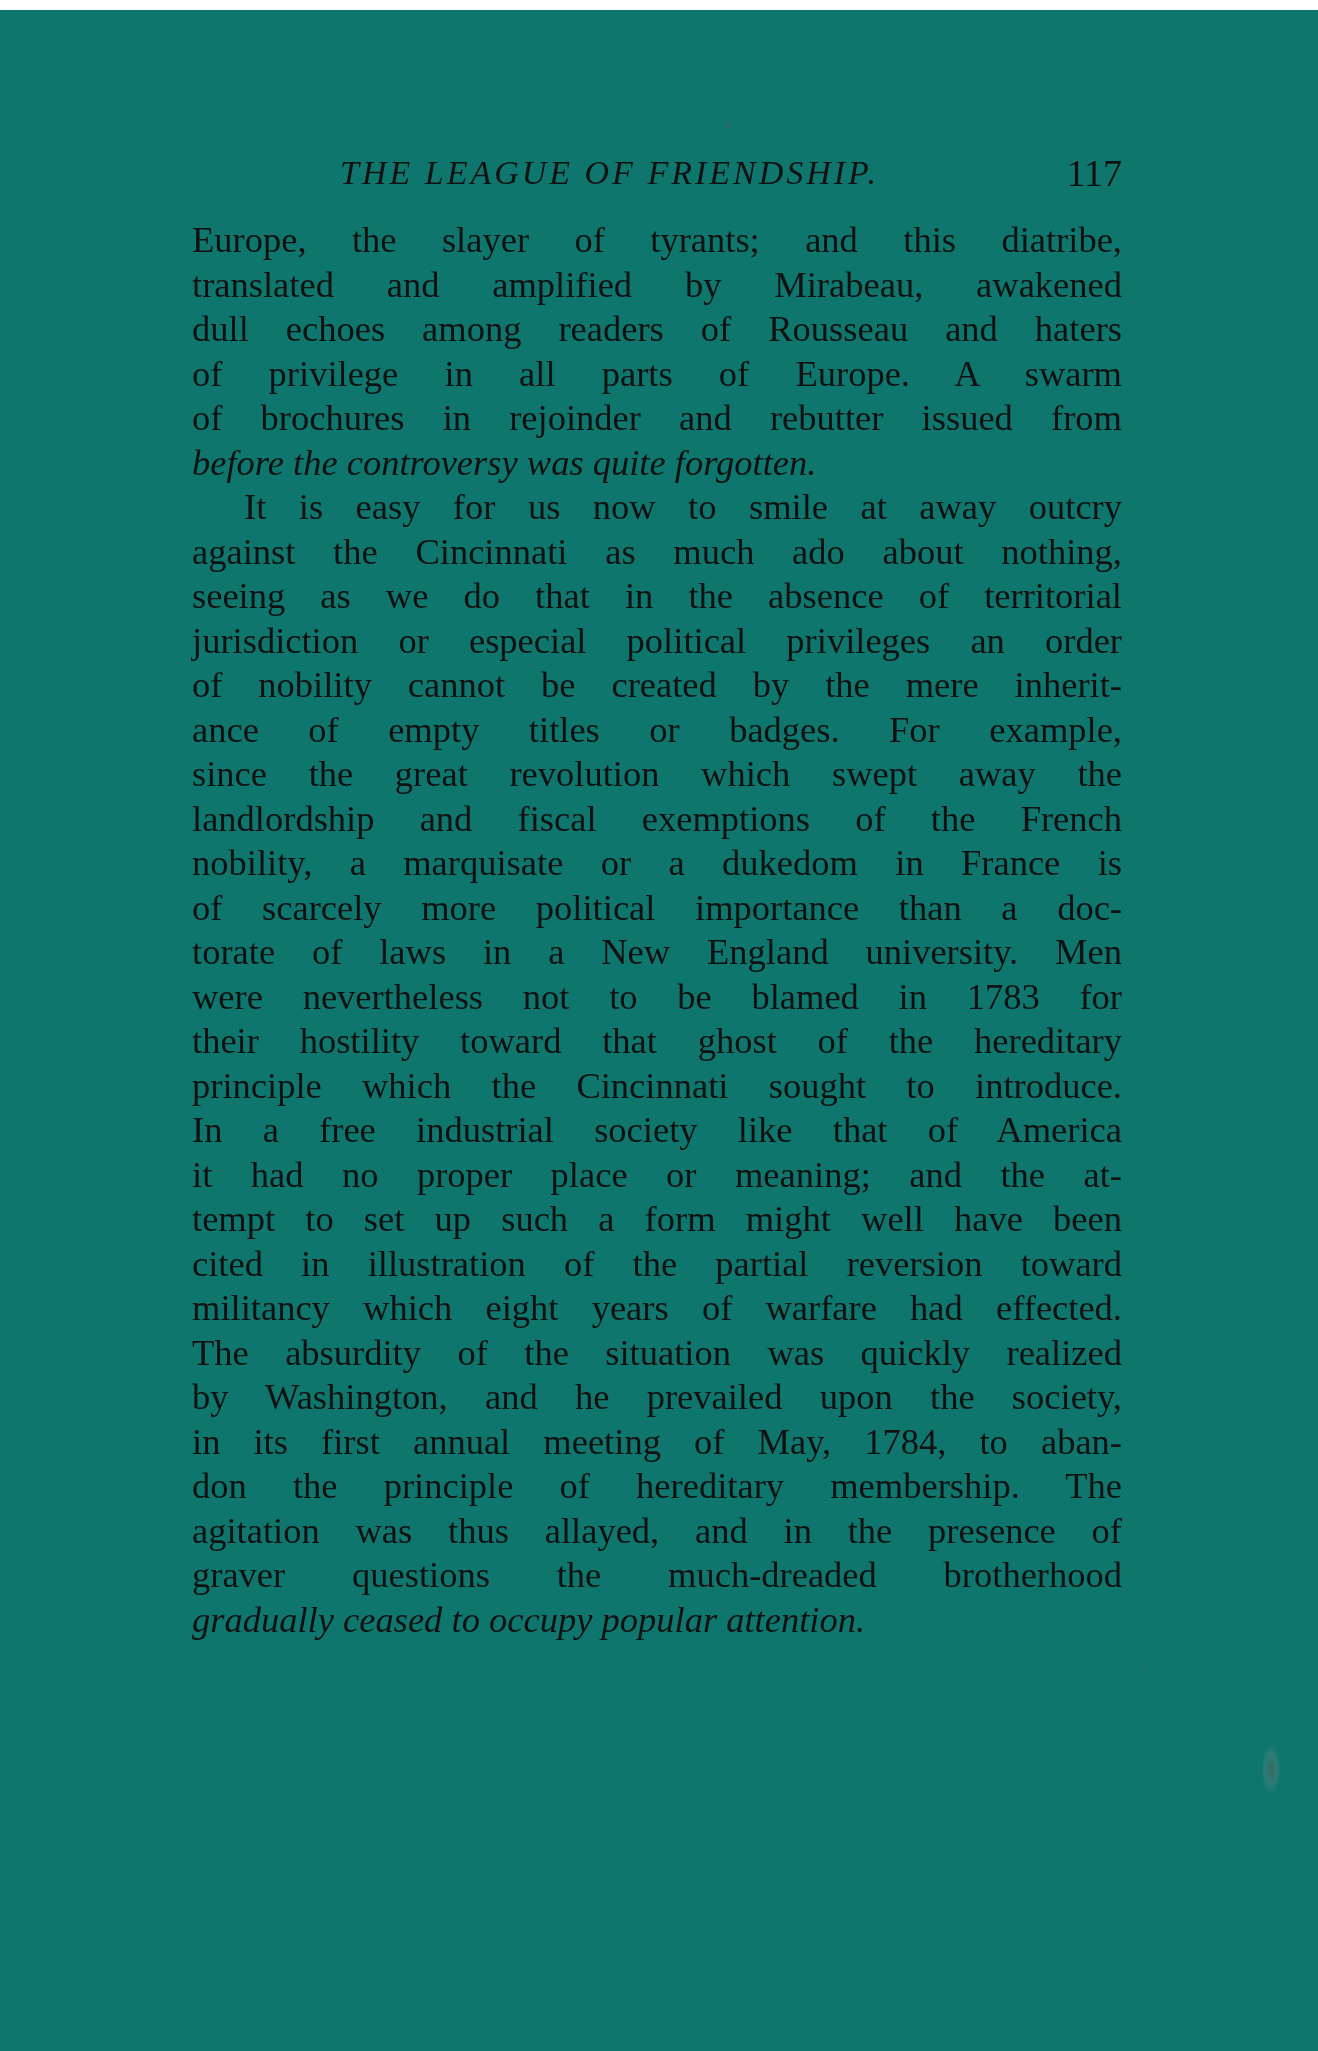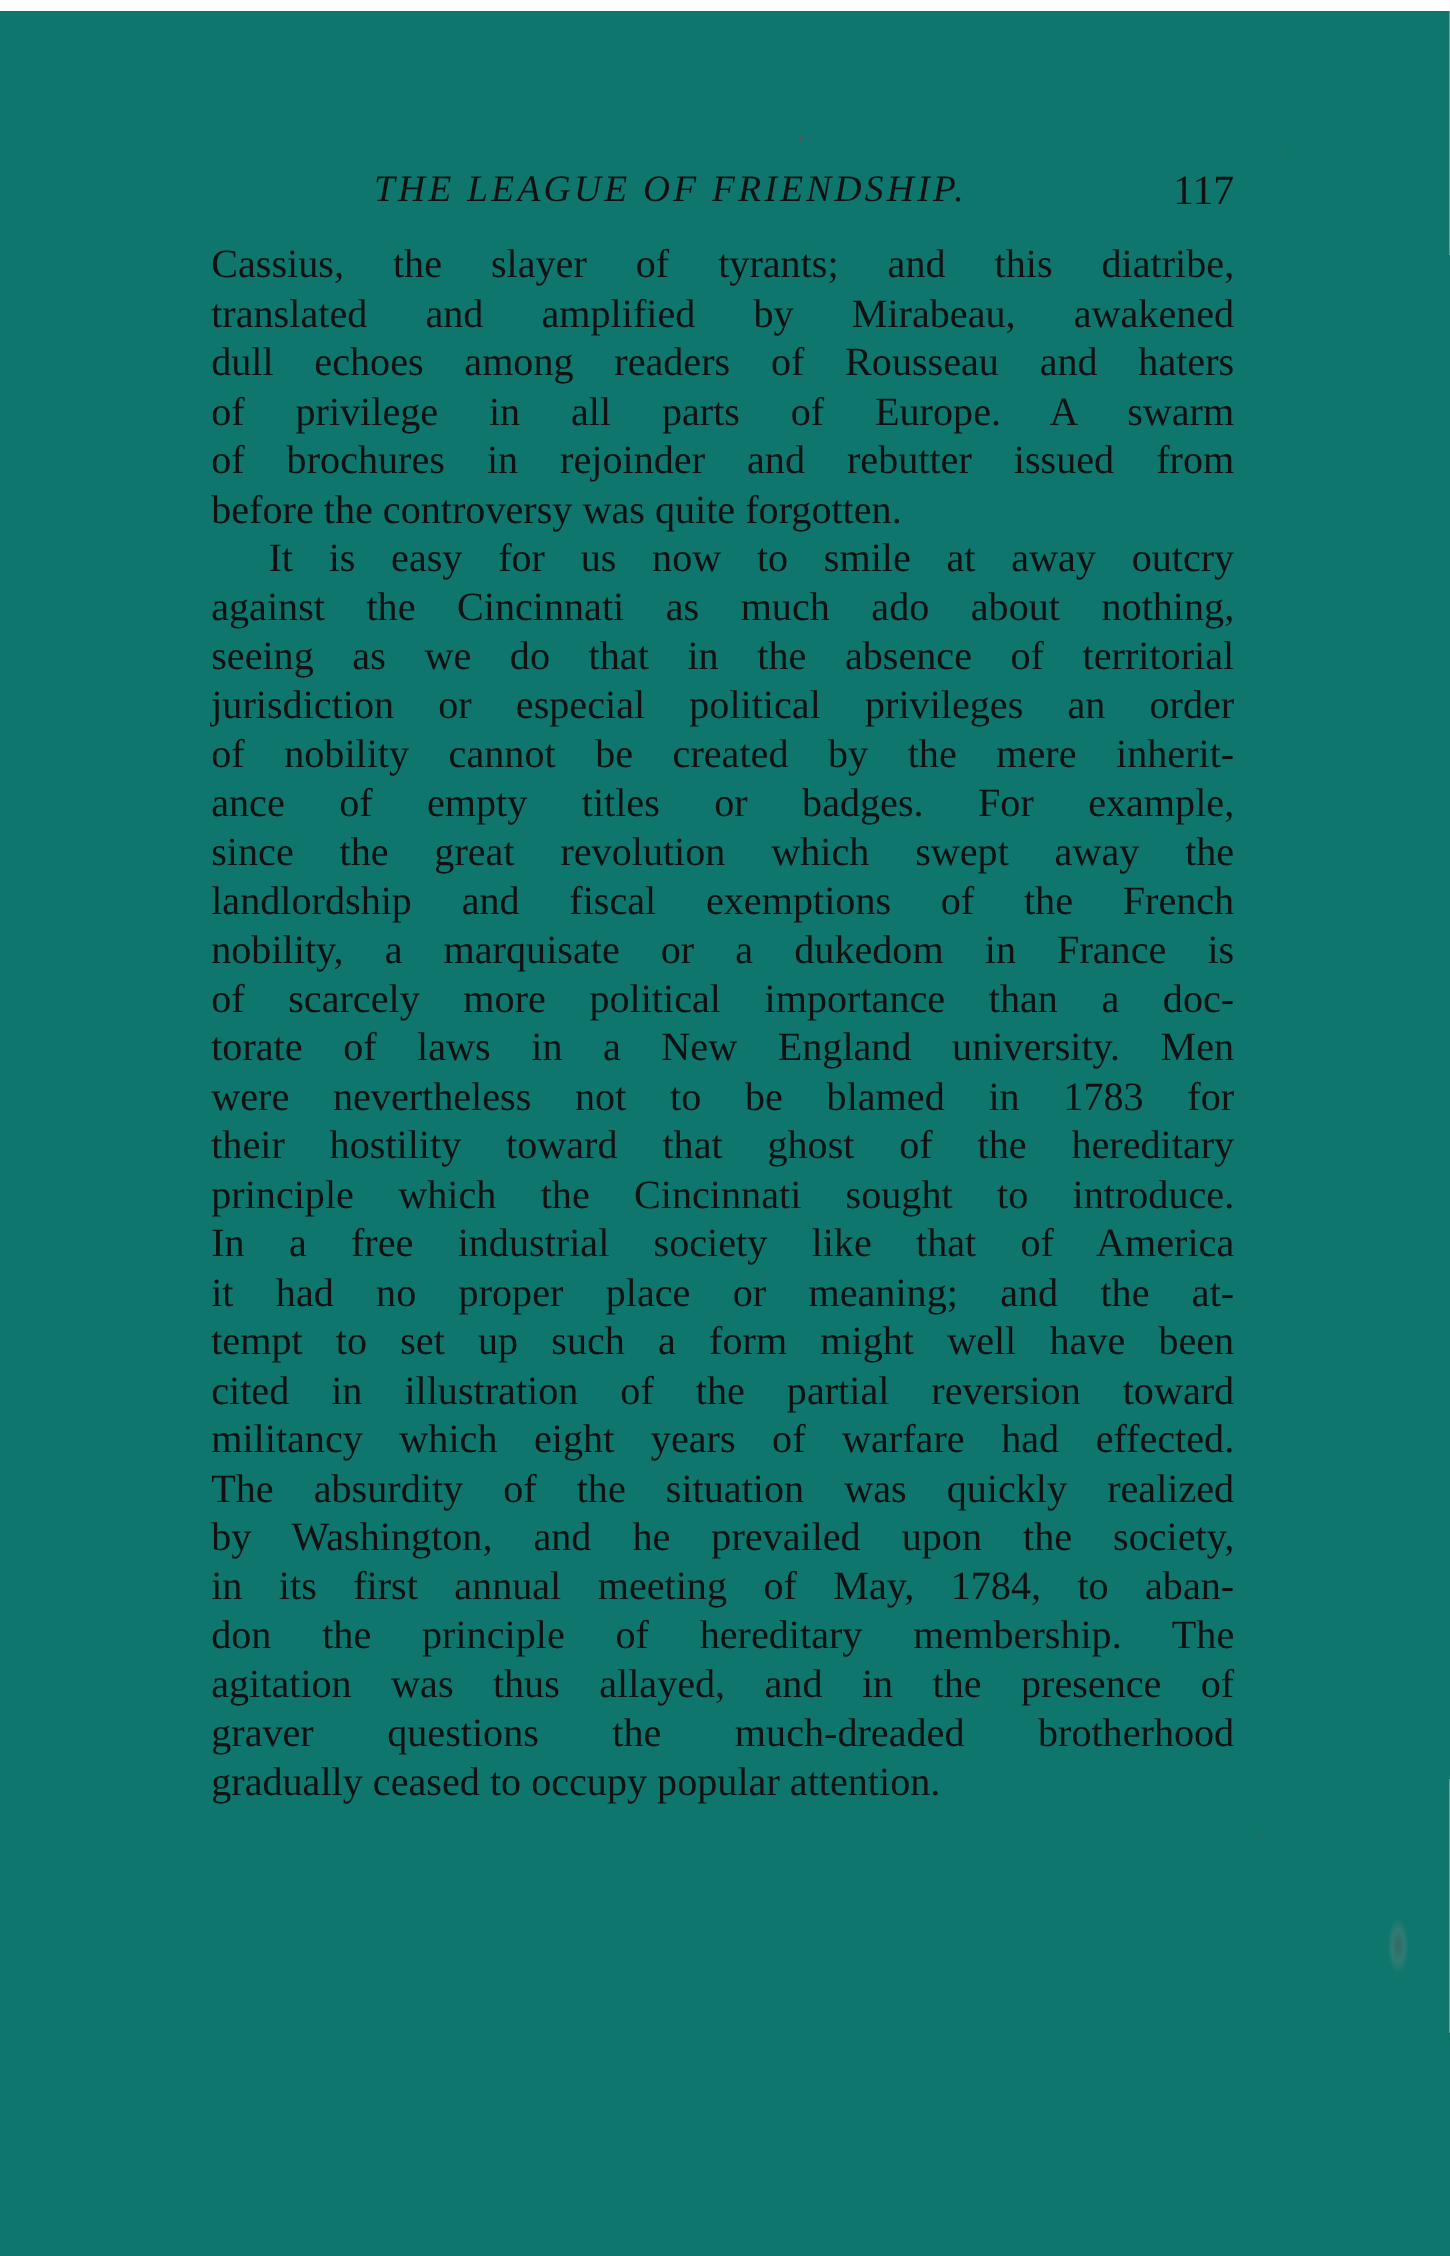--- a/index.html
+++ b/index.html
@@ -62,20 +62,21 @@
       line-height: 44.5px;
       font-family: "Liberation Serif", serif;
       font-size: 36.5px;
       text-align: justify;
       text-align-last: justify;
       white-space: nowrap;
       overflow: visible;
     }
     .line.last {
       text-align-last: left;
+      font-style: italic;
     }
     .line.indent {
       padding-left: 52px;
     }
     .speck {
       position: absolute;
       background: #555;
       border-radius: 50%;
     }
     .margin-smudge {
@@ -92,21 +93,21 @@
 
 <div class="page">
 
   <div class="running-head">
     <span class="running-title">THE LEAGUE OF FRIENDSHIP.</span>
     <span class="page-number">117</span>
   </div>
 
   <div class="body-text">
     <div>
-      <span class="line">Cassius, the slayer of tyrants; and this diatribe,</span>
+      <span class="line">Europe, the slayer of tyrants; and this diatribe,</span>
       <span class="line">translated and amplified by Mirabeau, awakened</span>
       <span class="line">dull echoes among readers of Rousseau and haters</span>
       <span class="line">of privilege in all parts of Europe. A swarm</span>
       <span class="line">of brochures in rejoinder and rebutter issued from</span>
       <span class="line last">before the controversy was quite forgotten.</span>
     </div>
     <div>
       <span class="line indent">It is easy for us now to smile at away outcry</span>
       <span class="line">against the Cincinnati as much ado about nothing,</span>
       <span class="line">seeing as we do that in the absence of territorial</span>

